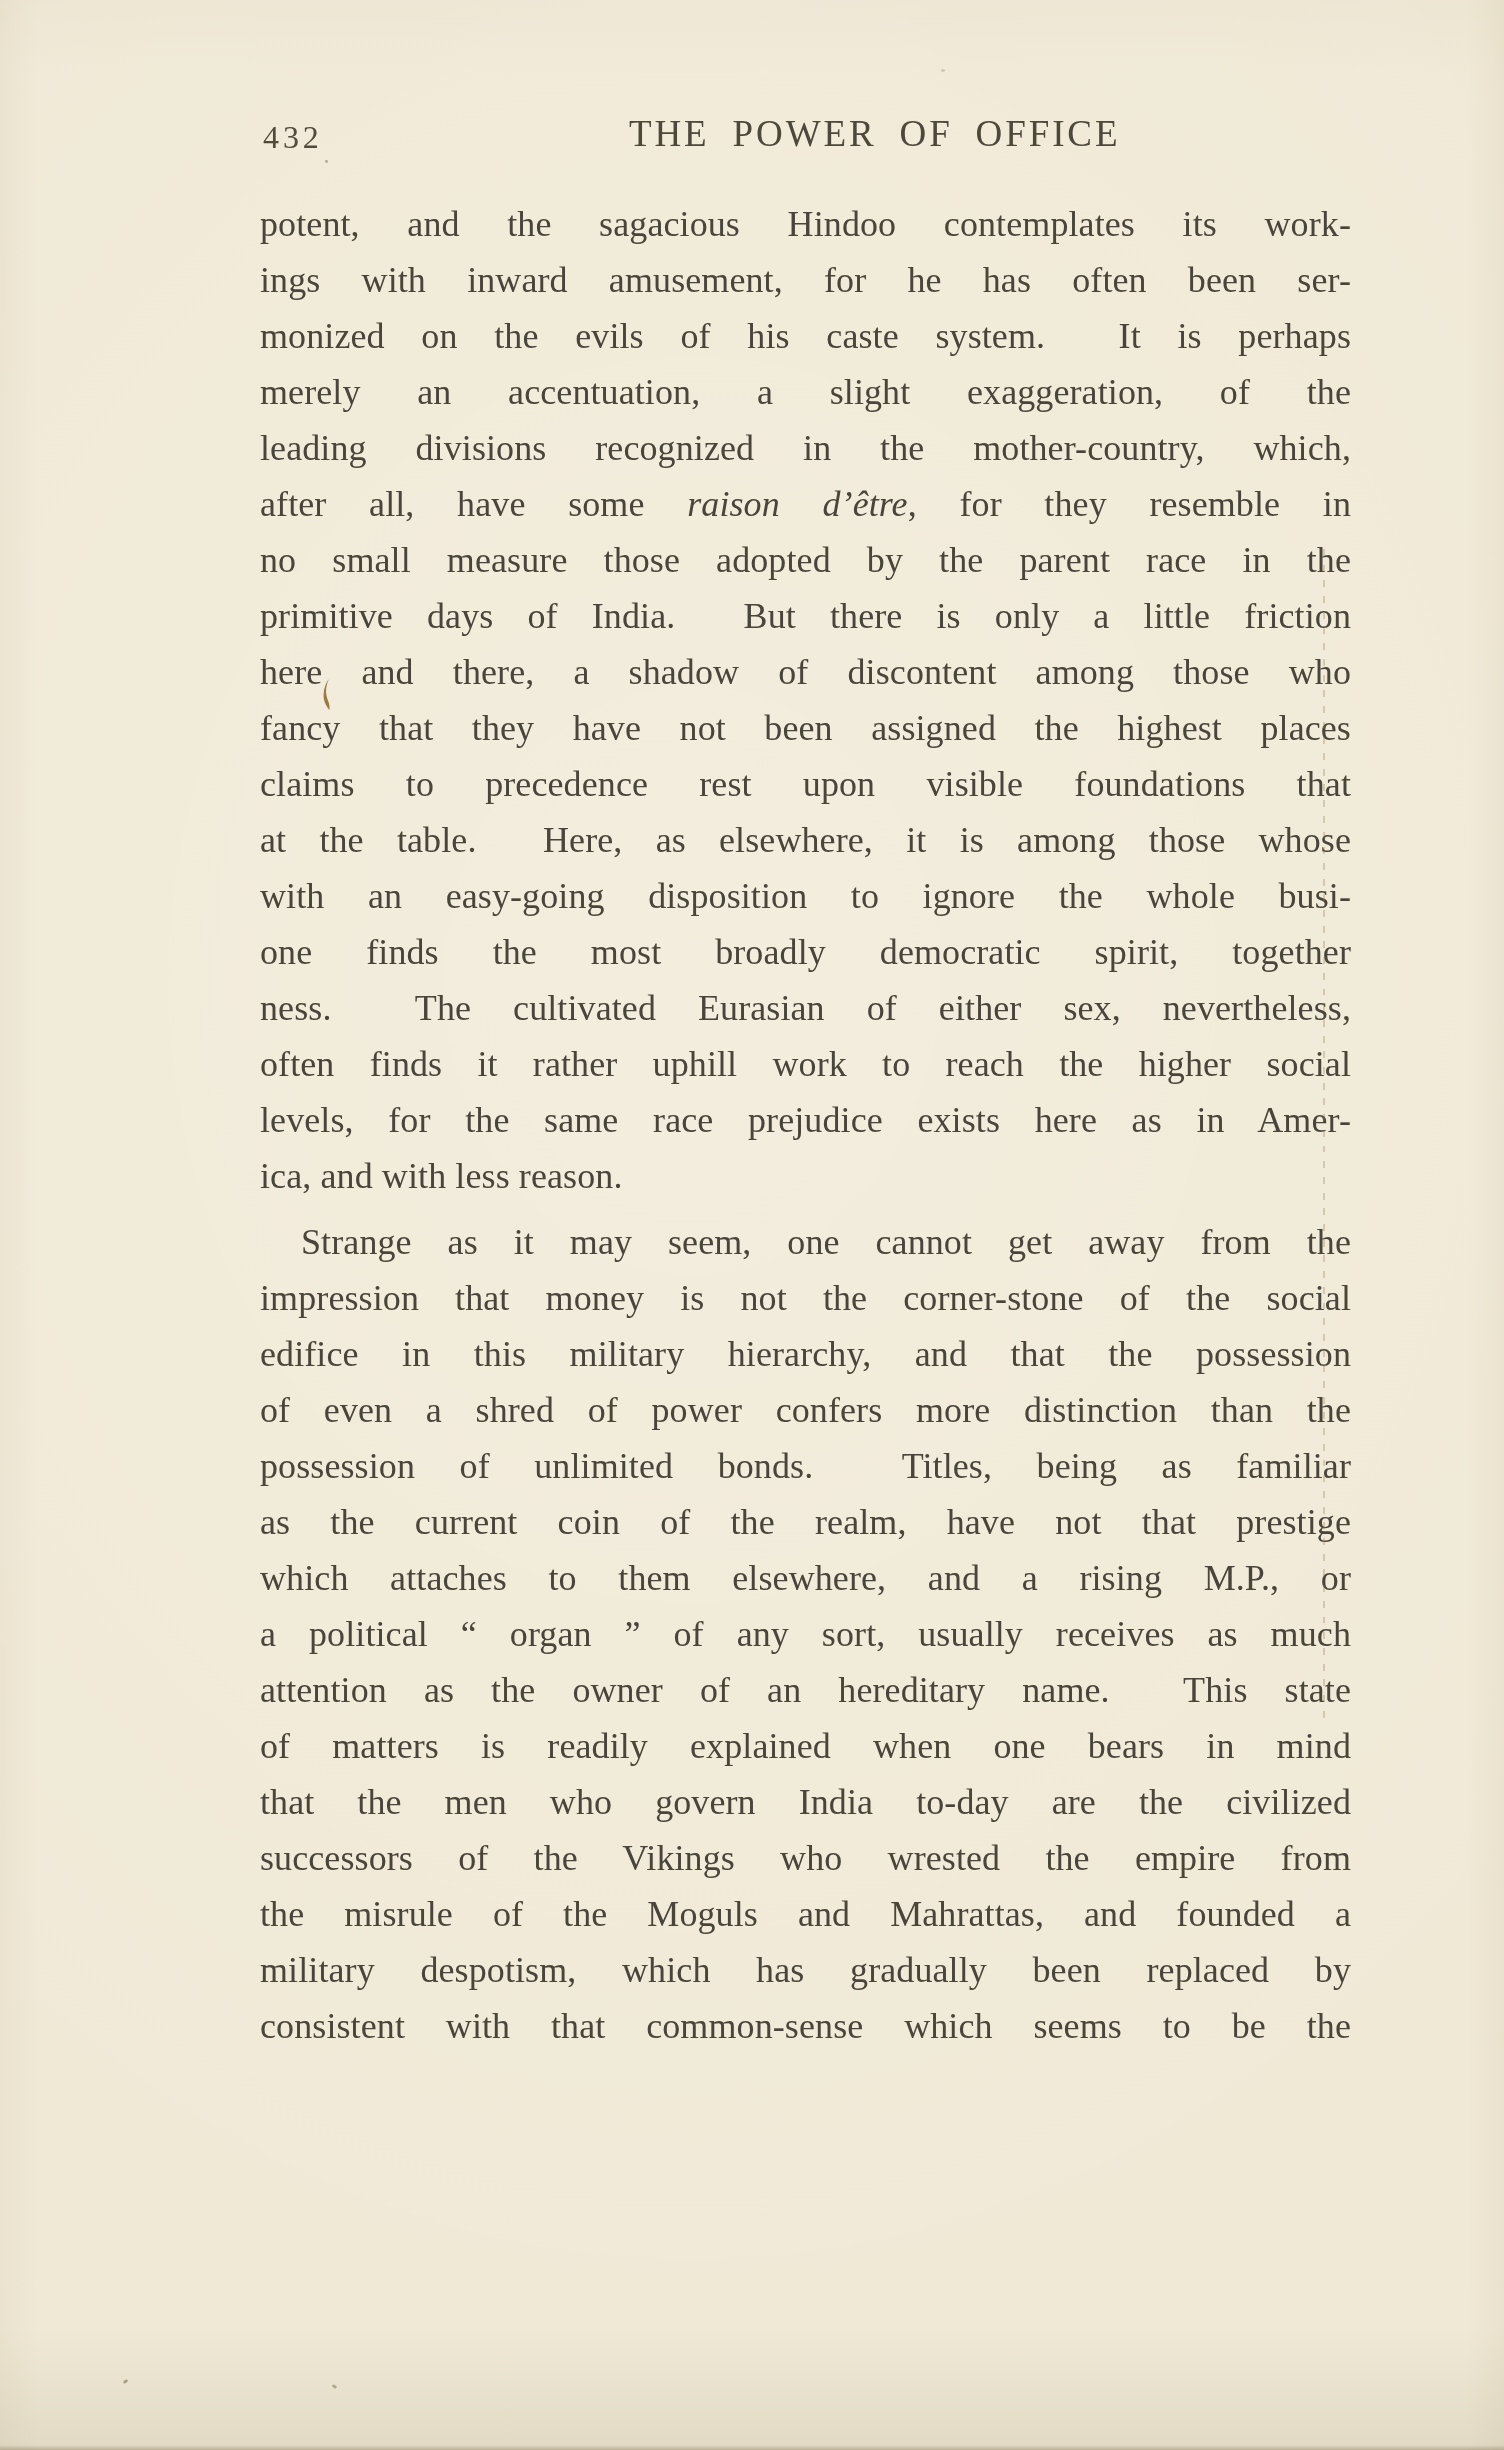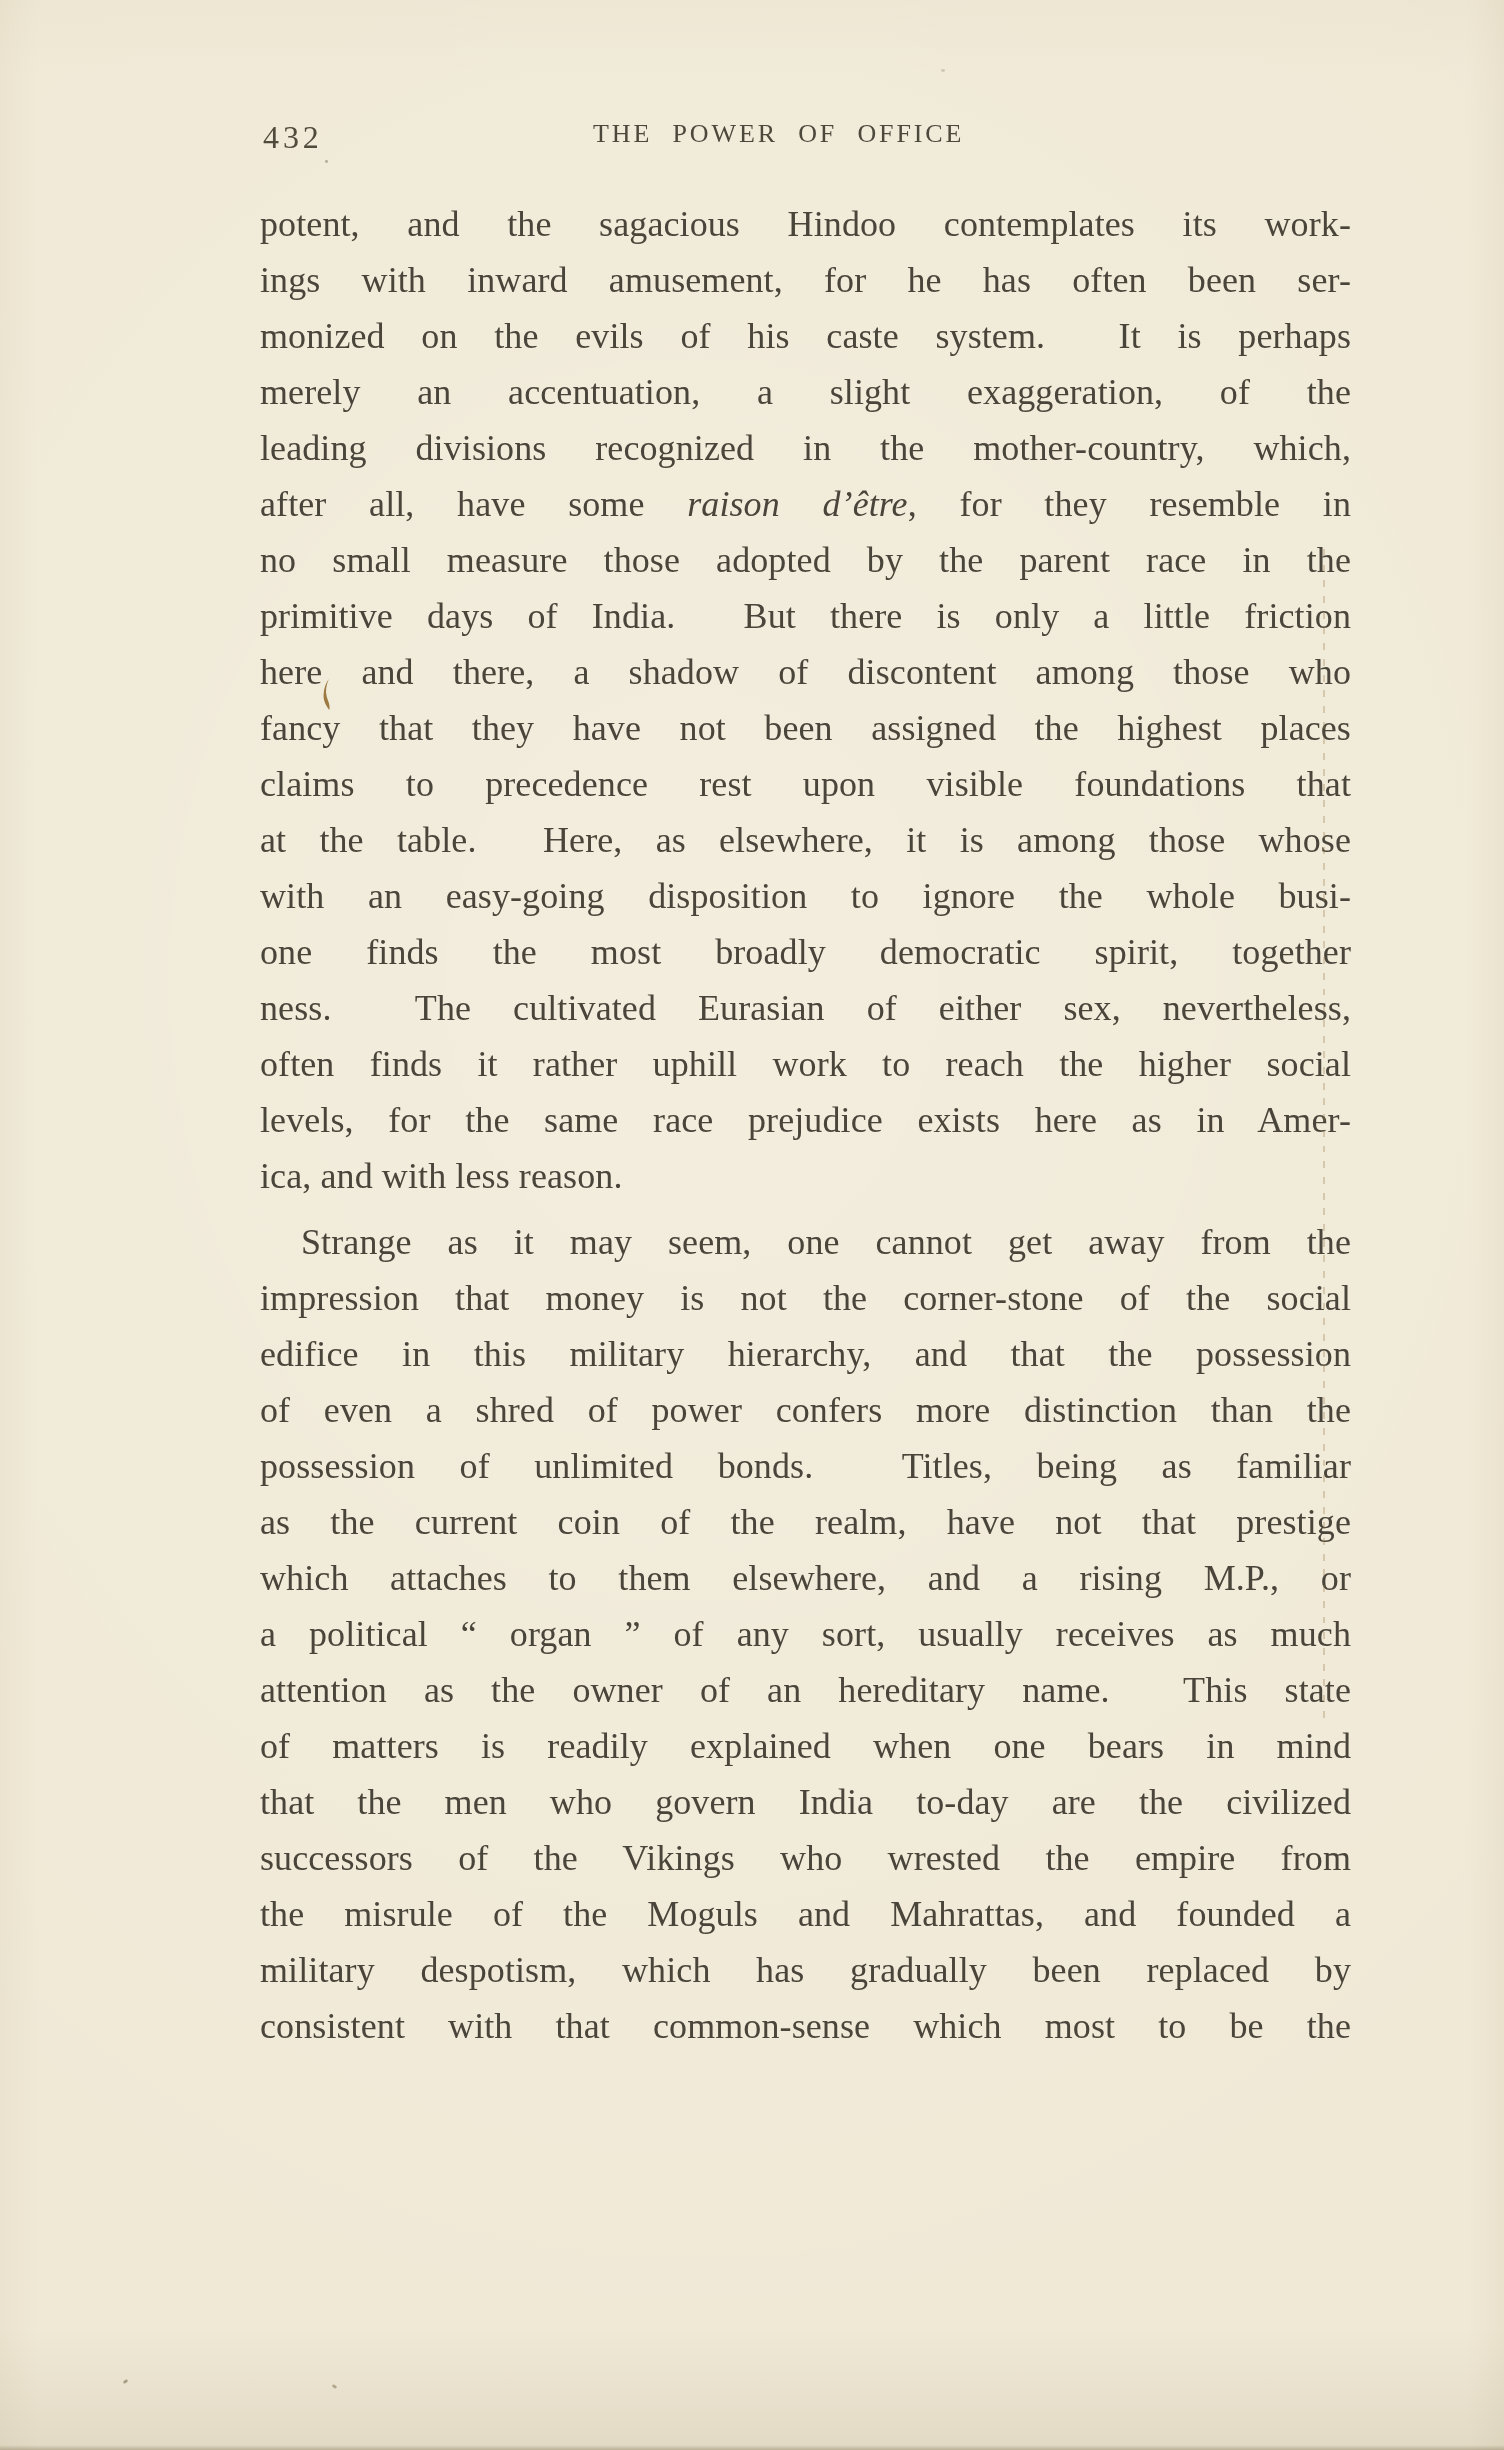--- a/index.html
+++ b/index.html
@@ -35,23 +35,23 @@
     position: absolute;
     left: 263px;
     top: 119px;
     font-size: 32px;
     line-height: 37px;
     letter-spacing: 3.9px;
     color: #514b3e;
   }
   .running-title {
     position: absolute;
-    left: 593px;
+    left: 629px;
     top: 116px;
-    font-size: 26px;
+    font-size: 37px;
     line-height: 35px;
     letter-spacing: 2.9px;
     word-spacing: 10.8px;
     color: #4d483c;
   }
 
   .text-block {
     position: absolute;
     left: 260px;
     top: 196px;
@@ -143,21 +143,21 @@
       <div class="line"><span>possession of unlimited bonds.  Titles, being as familiar</span></div>
       <div class="line"><span>as the current coin of the realm, have not that prestige</span></div>
       <div class="line"><span>which attaches to them elsewhere, and a rising M.P., or</span></div>
       <div class="line"><span>a political “ organ ” of any sort, usually receives as much</span></div>
       <div class="line"><span>attention as the owner of an hereditary name.  This state</span></div>
       <div class="line"><span>of matters is readily explained when one bears in mind</span></div>
       <div class="line"><span>that the men who govern India to-day are the civilized</span></div>
       <div class="line"><span>successors of the Vikings who wrested the empire from</span></div>
       <div class="line"><span>the misrule of the Moguls and Mahrattas, and founded a</span></div>
       <div class="line"><span>military despotism, which has gradually been replaced by</span></div>
-      <div class="line"><span>consistent with that common-sense which most to be the</span></div>
+      <div class="line"><span>consistent with that common-sense which seems to be the</span></div>
     </div>
 
   <svg class="ink-stain" viewBox="0 0 14 34" xmlns="http://www.w3.org/2000/svg">
     <path d="M8 1 C5.5 7 4.2 13 5.8 19 C7.2 24 9.5 27.5 8.6 33 C5.2 29 2.4 23.5 2.6 17.5 C2.8 10.5 5 5 8 1 Z" fill="#8f6a2b" opacity="0.88"></path>
   </svg>
 
   <div class="margin-artifact-line"></div>
 
   <span class="paper-speck speck-1"></span>
   <span class="paper-speck speck-2"></span>

